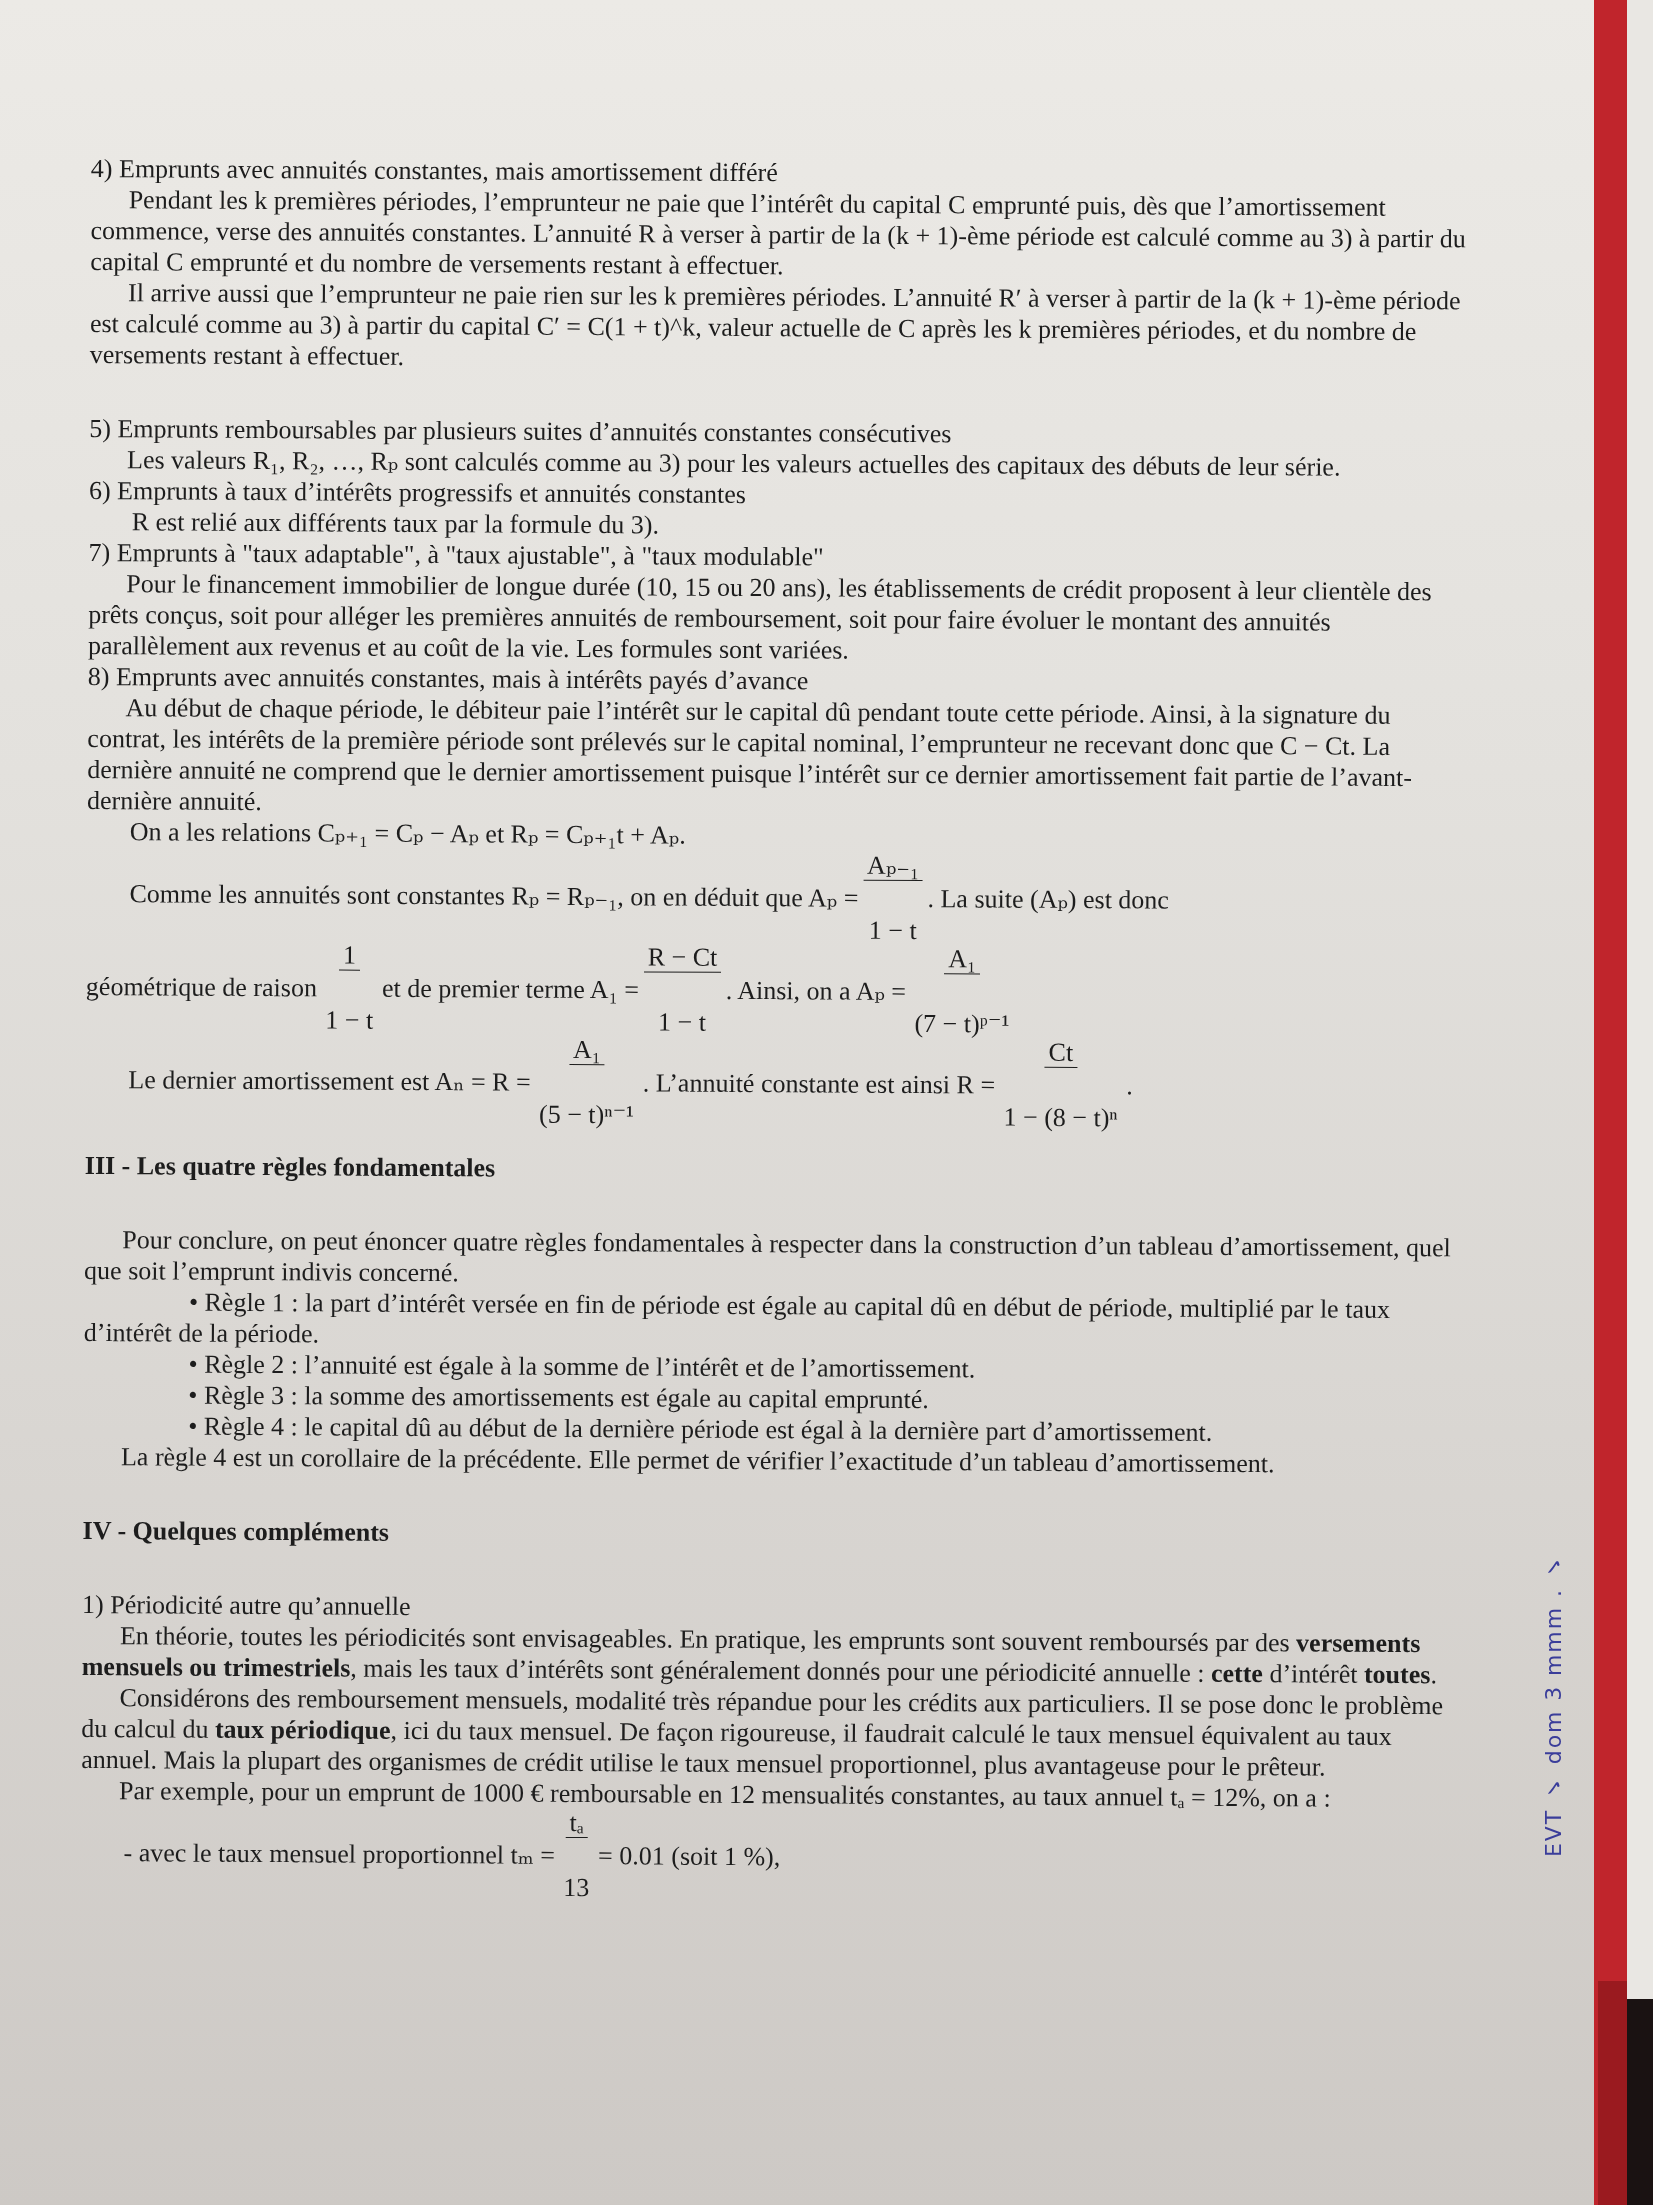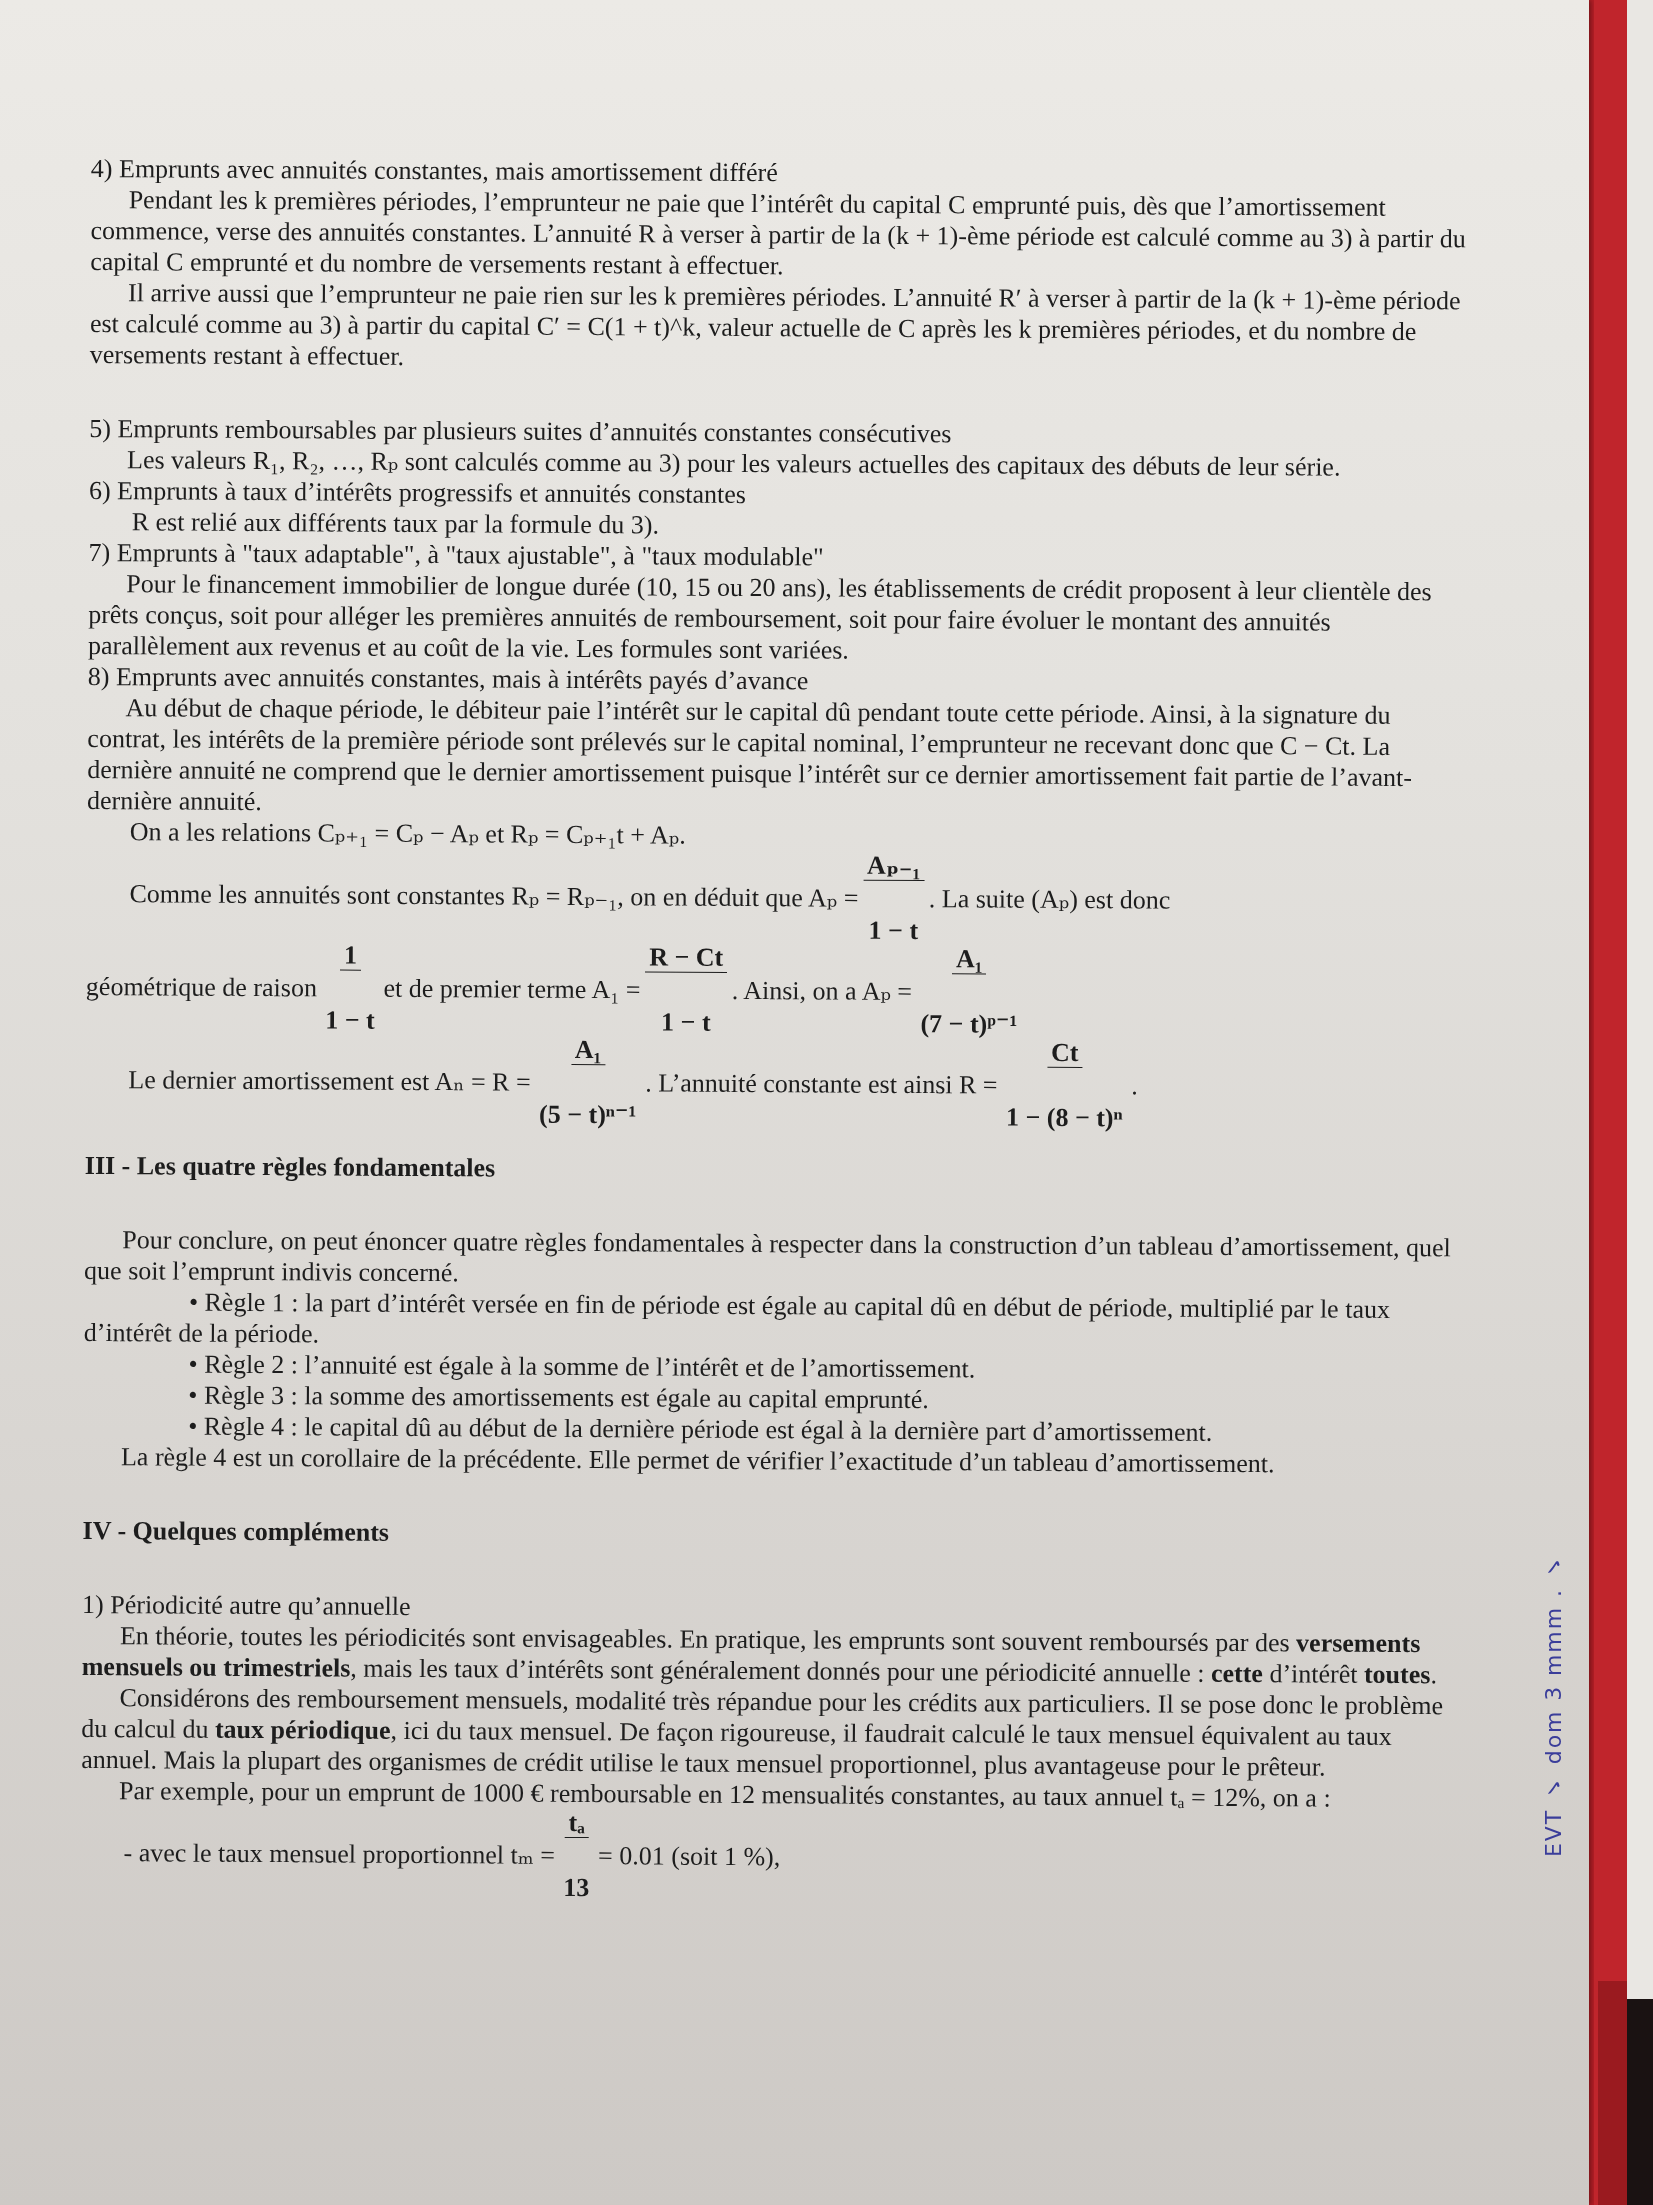--- a/index.html
+++ b/index.html
@@ -5,20 +5,21 @@
   html, body { margin:0; padding:0; }
   body {
     width:1654px; height:2205px; position:relative; overflow:hidden;
     background:#b51e26;
     font-family:"Liberation Serif","DejaVu Serif",serif;
   }
   .page {
     position:absolute; left:0; top:0; width:1589px; height:2205px;
     background:linear-gradient(180deg,#eceae6 0%,#e3e1dd 35%,#d9d6d2 65%,#cdc9c5 100%);
     box-shadow: 2.9px 0 4.8px rgba(0,0,0,0.35);
+    padding-left: 44px;
   }
   .red-strip {
     position:absolute; left:1594px; top:0; width:34px; height:2205px; background:#c0252c;
   }
   .right-sheet {
     position:absolute; left:1627px; top:0; width:27px; height:2205px; background:#e9e7e3;
   }
   .right-sheet .dark-bottom{
     position:absolute; left:0; bottom:0; width:27px; height:206px; background:#1a1212;
   }
@@ -36,21 +37,21 @@
     transform:rotate(0.35deg); transform-origin:left top;
   }
   .p { margin:0; }
   .ind { text-indent:38px; }
   .ind2 { padding-left:43px; }
   .h-item { margin:0; }
   .gap-s { height:24px; }
   .gap-m { height:43px; }
   .sec-title { font-weight:bold; margin:0; }
   .formula-line { margin:0; display:flex; align-items:center; min-height:57px; }
-  .frac { display:inline-flex; flex-direction:column; align-items:center; vertical-align:middle; margin:0 4.8px;font-weight:bold; }
+  .frac { display:inline-flex; flex-direction:column; align-items:center; vertical-align:middle; margin:0 4.8px; }
   .frac .num { border-bottom:1.4px solid #1d1d1d; padding:0 3.8px; line-height:28px; }
   .frac .den { padding:0 3.8px; line-height:28px;margin-top:36px; }
   .bullet { padding-left:105px; margin:0; }
   b { font-weight:bold; }
 </style>
 </head>
 <body>
 
 <div class="page">
   <div class="content">

